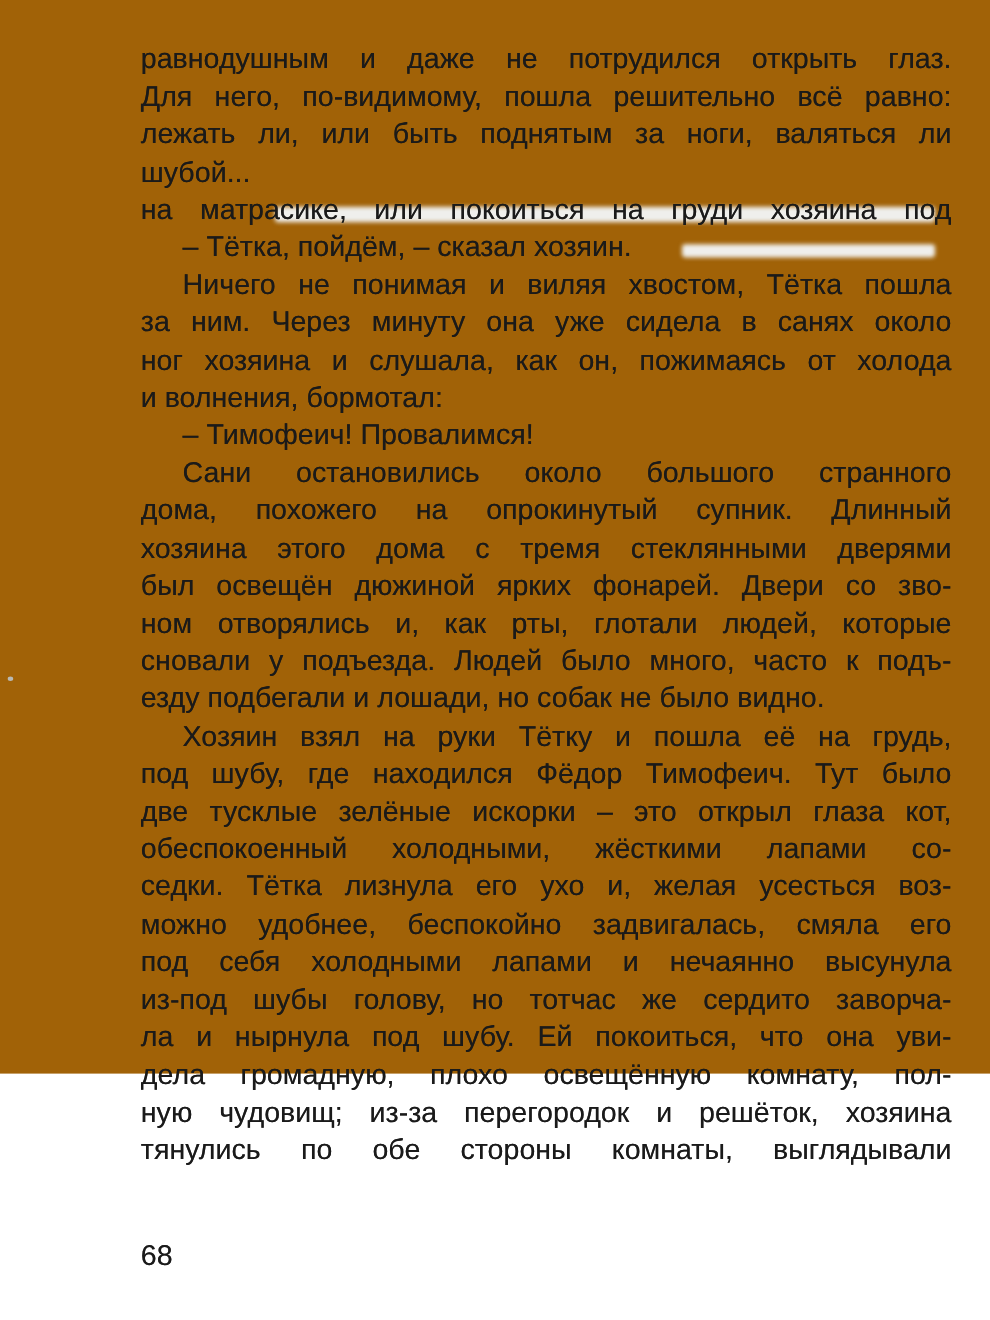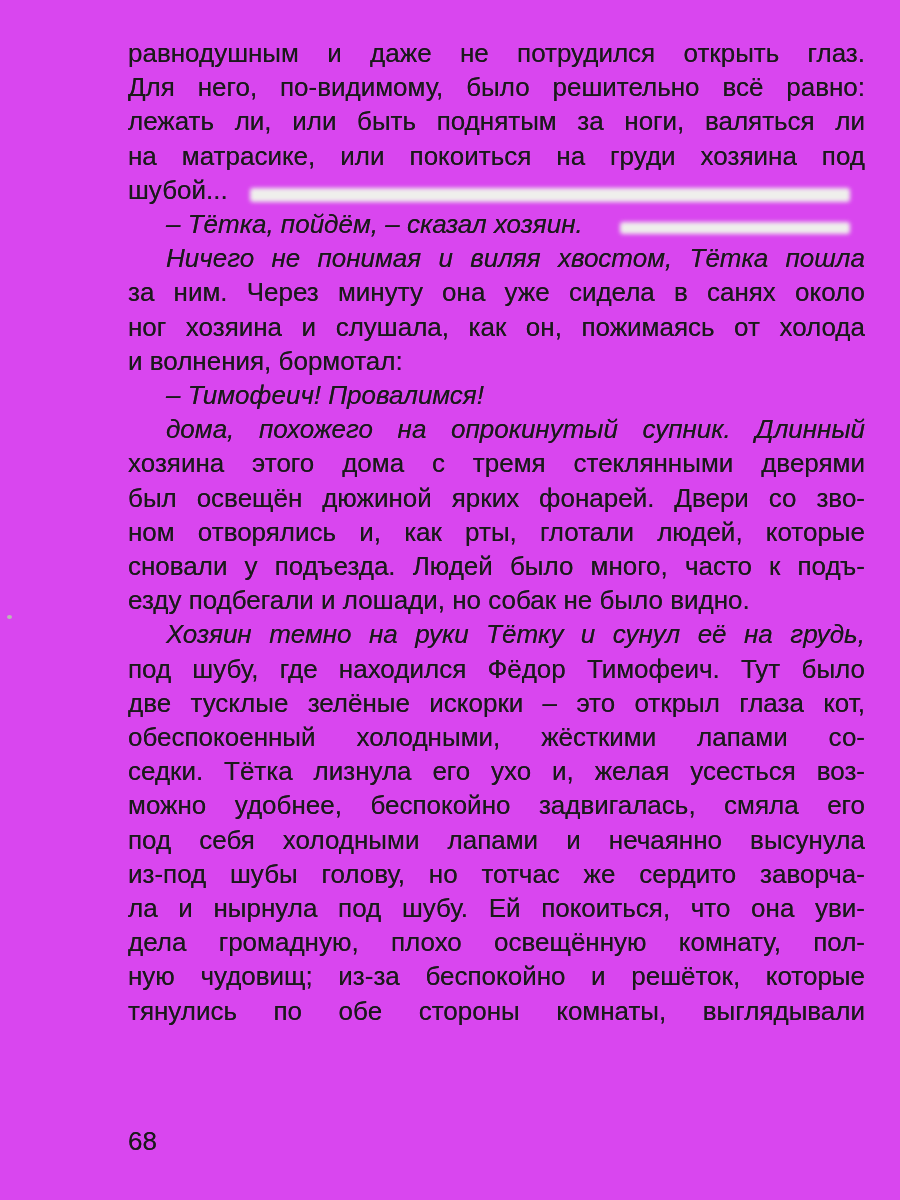--- a/index.html
+++ b/index.html
@@ -9,40 +9,39 @@
   body {
     width: 900px;
     height: 1200px;
     background: #ffffff;
     overflow: hidden;
     font-family: "Liberation Sans", sans-serif;
   }
   .page {
     position: relative;
     width: 900px;
-    height: 1200px;
-    background: #d946ef;
+    height: 976px;
+    background: #a16207;
   }
   .text-block {
     position: absolute;
     left: 128px;
     top: 36px;
     width: 737px;
     font-size: 26px;
     line-height: 34.2px;
     color: #1a1a1a;
     text-shadow: 0 0 0.6px rgba(20,20,20,0.75);
   }
   .paragraph {
     margin: 0;
     padding: 0;
   }
   .paragraph.indent .line:first-child {
     text-indent: 38px;
-    font-style: italic;
   }
   .line {
     text-align: justify;
     text-align-last: justify;
     white-space: normal;
   }
   .line.end {
     text-align-last: left;
   }
   .page-number {
@@ -79,55 +78,56 @@
 <body>
 
 <div class="page">
   <div class="ghost-1"></div>
   <div class="ghost-2"></div>
   <div class="speck"></div>
 
   <div class="text-block" id="text-block">
       <div class="paragraph">
         <div class="line">равнодушным и даже не потрудился открыть глаз.</div>
-        <div class="line">Для него, по-видимому, было решительно всё равно:</div>
+        <div class="line">Для него, по-видимому, пошла решительно всё равно:</div>
         <div class="line">лежать ли, или быть поднятым за ноги, валяться ли</div>
+        <div class="line end">шубой...</div>
         <div class="line">на матрасике, или покоиться на груди хозяина под</div>
-        <div class="line end">шубой...</div>
       </div>
       <div class="paragraph indent">
         <div class="line end">– Тётка, пойдём, – сказал хозяин.</div>
       </div>
       <div class="paragraph indent">
         <div class="line">Ничего не понимая и виляя хвостом, Тётка пошла</div>
         <div class="line">за ним. Через минуту она уже сидела в санях около</div>
         <div class="line">ног хозяина и слушала, как он, пожимаясь от холода</div>
         <div class="line end">и волнения, бормотал:</div>
       </div>
       <div class="paragraph indent">
         <div class="line end">– Тимофеич! Провалимся!</div>
       </div>
       <div class="paragraph indent">
+        <div class="line">Сани остановились около большого странного</div>
         <div class="line">дома, похожего на опрокинутый супник. Длинный</div>
         <div class="line">хозяина этого дома с тремя стеклянными дверями</div>
         <div class="line">был освещён дюжиной ярких фонарей. Двери со зво-</div>
         <div class="line">ном отворялись и, как рты, глотали людей, которые</div>
         <div class="line">сновали у подъезда. Людей было много, часто к подъ-</div>
         <div class="line end">езду подбегали и лошади, но собак не было видно.</div>
       </div>
       <div class="paragraph indent">
-        <div class="line">Хозяин темно на руки Тётку и сунул её на грудь,</div>
+        <div class="line">Хозяин взял на руки Тётку и пошла её на грудь,</div>
         <div class="line">под шубу, где находился Фёдор Тимофеич. Тут было</div>
         <div class="line">две тусклые зелёные искорки – это открыл глаза кот,</div>
         <div class="line">обеспокоенный холодными, жёсткими лапами со-</div>
         <div class="line">седки. Тётка лизнула его ухо и, желая усесться воз-</div>
         <div class="line">можно удобнее, беспокойно задвигалась, смяла его</div>
         <div class="line">под себя холодными лапами и нечаянно высунула</div>
         <div class="line">из-под шубы голову, но тотчас же сердито заворча-</div>
         <div class="line">ла и нырнула под шубу. Ей покоиться, что она уви-</div>
         <div class="line">дела громадную, плохо освещённую комнату, пол-</div>
-        <div class="line">ную чудовищ; из-за беспокойно и решёток, которые</div>
+        <div class="line">ную чудовищ; из-за перегородок и решёток, хозяина</div>
         <div class="line">тянулись по обе стороны комнаты, выглядывали</div>
       </div>
     </div>
 
   <div class="page-number">68</div>
 </div>
 
 </body></html>

